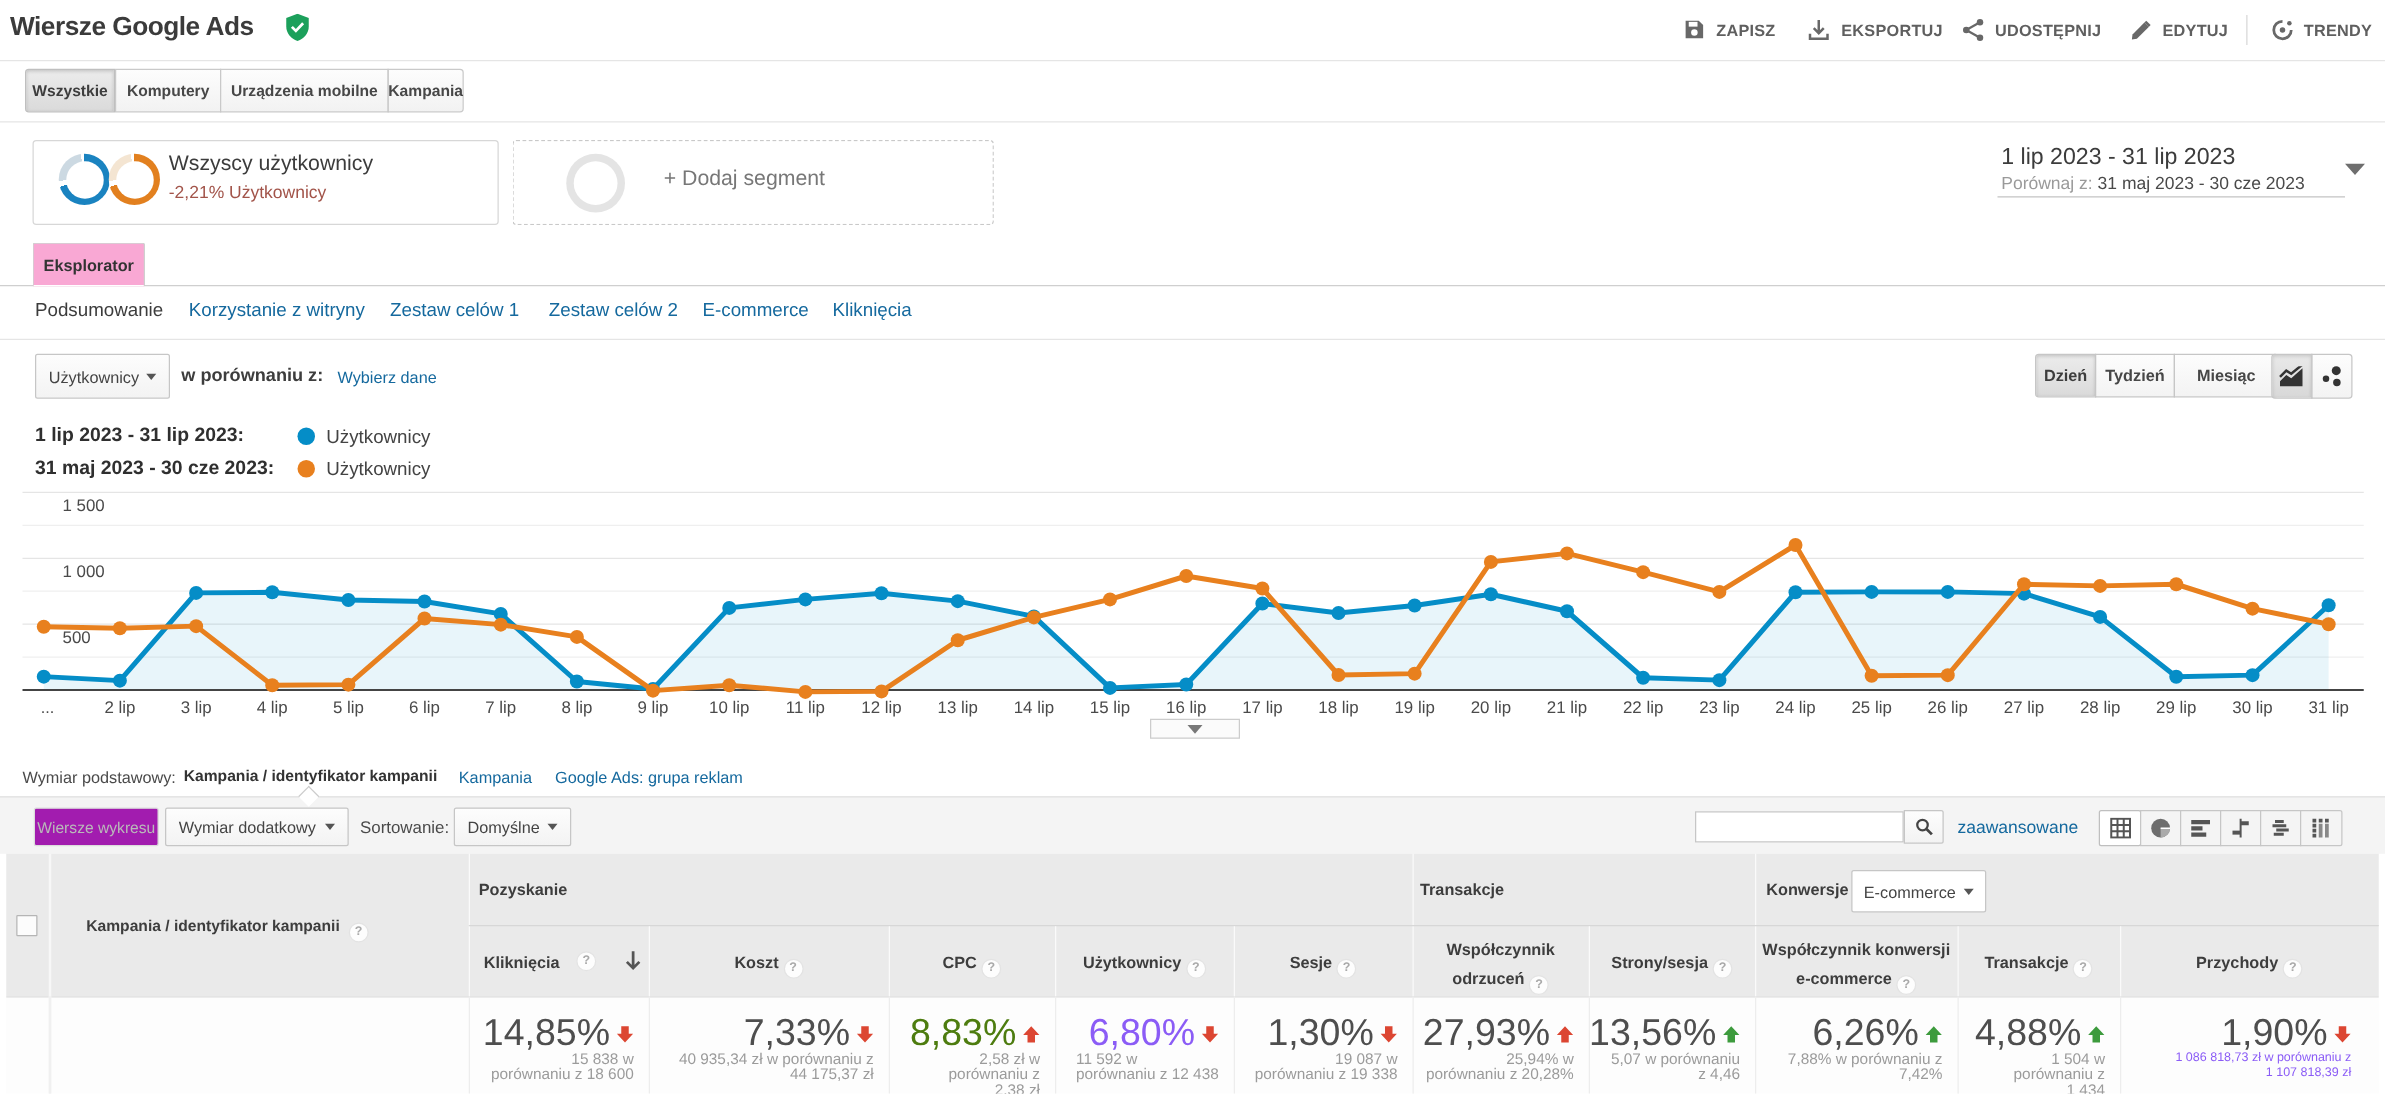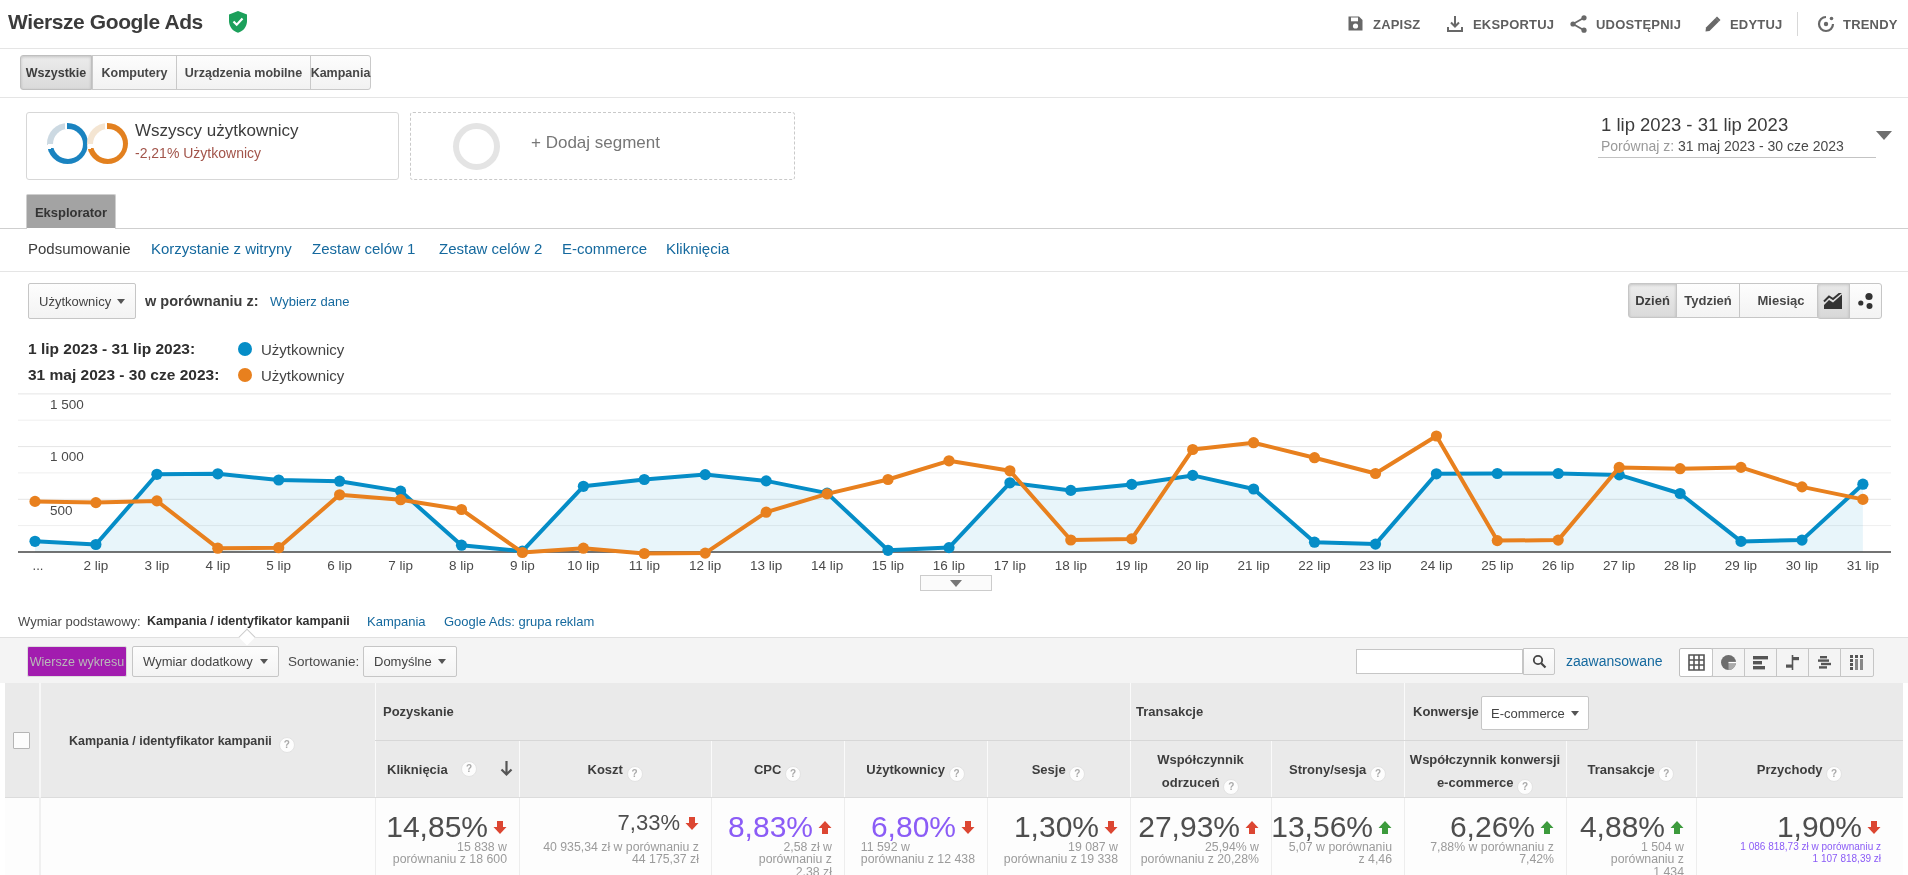--- a/index.html
+++ b/index.html
@@ -92,21 +92,21 @@
 <div class="abs" style="left:453px;top:123px;width:47px;height:47px;border-radius:50%;background:#e4e4e4"></div>
 <div class="abs" style="left:459px;top:129px;width:35px;height:35px;border-radius:50%;background:#fff"></div>
 <div class="abs" style="left:531px;top:133px;font-size:17px;color:#777">+ Dodaj segment</div>
 
 <div class="abs" style="left:1601px;top:114px;width:280px;font-size:18.5px;color:#3c3c3c">1 lip 2023 - 31 lip 2023</div>
 <div class="abs" style="left:1601px;top:138px;font-size:14px;color:#9a9a9a">Porównaj z: <span style="color:#4a4a4a">31 maj 2023 - 30 cze 2023</span></div>
 <div class="abs" style="left:1598px;top:157px;width:278px;height:1px;background:#c3c3c3"></div>
 <div class="abs" style="left:1876px;top:131px;width:0;height:0;border-left:8px solid transparent;border-right:8px solid transparent;border-top:9px solid #6e6e6e"></div>
 
 <div class="abs" style="left:26px;top:194px;width:90px;height:35px;border:1px solid #cfcfcf;border-bottom:none;border-radius:2px 2px 0 0;
-  background:#a3a3a3;font-size:13px;font-weight:bold;color:#333;display:flex;align-items:center;justify-content:center;z-index:2">Eksplorator</div>
+  background:#f9a8d4;font-size:13px;font-weight:bold;color:#333;display:flex;align-items:center;justify-content:center;z-index:2">Eksplorator</div>
 <div class="hl" style="top:228px;background:#cfcfcf"></div>
 <div class="abs" style="left:27px;top:228px;width:88px;height:1px;background:#fff;z-index:3"></div>
 
 <div class="abs" style="left:28px;top:240px;font-size:15px;color:#3c3c3c">Podsumowanie</div>
 <div class="abs blue" style="left:151px;top:240px;font-size:15px">Korzystanie z witryny</div>
 <div class="abs blue" style="left:312px;top:240px;font-size:15px">Zestaw celów 1</div>
 <div class="abs blue" style="left:439px;top:240px;font-size:15px">Zestaw celów 2</div>
 <div class="abs blue" style="left:562px;top:240px;font-size:15px">E-commerce</div>
 <div class="abs blue" style="left:666px;top:240px;font-size:15px">Kliknięcia</div>
 
@@ -374,28 +374,28 @@
 <div class="abs b" style="left:1696px;top:762px;width:207px;font-size:13px;color:#3d3d3d;text-align:center">Przychody <span class="qm">?</span></div>
 
 <div class="abs" style="right:1401px;top:810px;display:flex;align-items:center;justify-content:flex-end">
     <span style="font-size:30px;color:#4e4e4e">14,85%</span>
     <svg width="14" height="15" viewBox="0 0 14 14" style="margin-left:5px">
       <path d="M7 13.5 L13.5 6.5 H10 V0.5 H4 V6.5 H0.5 Z" fill="#dc4632"></path>
     </svg>
   </div>
 <div class="abs" style="right:1401px;top:841px;font-size:12.3px;line-height:12.3px;color:#9b9b9b;text-align:right">15 838 w<br>porównaniu z 18 600</div>
 <div class="abs" style="right:1209px;top:810px;display:flex;align-items:center;justify-content:flex-end">
-    <span style="font-size:22px;color:#4e4e4e">7,33%</span>
+    <span style="font-size:30px;color:#4e4e4e">7,33%</span>
     <svg width="14" height="15" viewBox="0 0 14 14" style="margin-left:5px">
       <path d="M7 13.5 L13.5 6.5 H10 V0.5 H4 V6.5 H0.5 Z" fill="#dc4632"></path>
     </svg>
   </div>
 <div class="abs" style="right:1209px;top:841px;font-size:12.3px;line-height:12.3px;color:#9b9b9b;text-align:right">40 935,34 zł w porównaniu z<br>44 175,37 zł</div>
 <div class="abs" style="right:1076px;top:810px;display:flex;align-items:center;justify-content:flex-end">
-    <span style="font-size:30px;color:#8b5cf6">8,83%</span>
+    <span style="font-size:30px;color:#4d7c0f">8,83%</span>
     <svg width="14" height="15" viewBox="0 0 14 14" style="margin-left:5px">
       <path d="M7 0.5 L13.5 7.5 H10 V13.5 H4 V7.5 H0.5 Z" fill="#dc4632"></path>
     </svg>
   </div>
 <div class="abs" style="right:1076px;top:841px;font-size:12.3px;line-height:12.3px;color:#9b9b9b;text-align:right">2,58 zł w<br>porównaniu z<br>2,38 zł</div>
 <div class="abs" style="right:933px;top:810px;display:flex;align-items:center;justify-content:flex-end">
     <span style="font-size:30px;color:#8b5cf6">6,80%</span>
     <svg width="14" height="15" viewBox="0 0 14 14" style="margin-left:5px">
       <path d="M7 13.5 L13.5 6.5 H10 V0.5 H4 V6.5 H0.5 Z" fill="#dc4632"></path>
     </svg>

